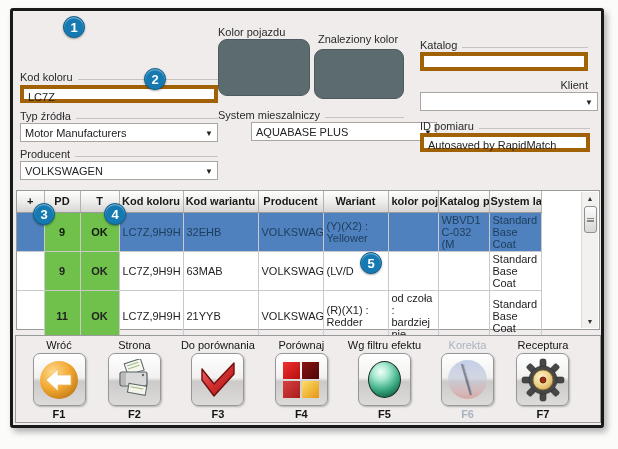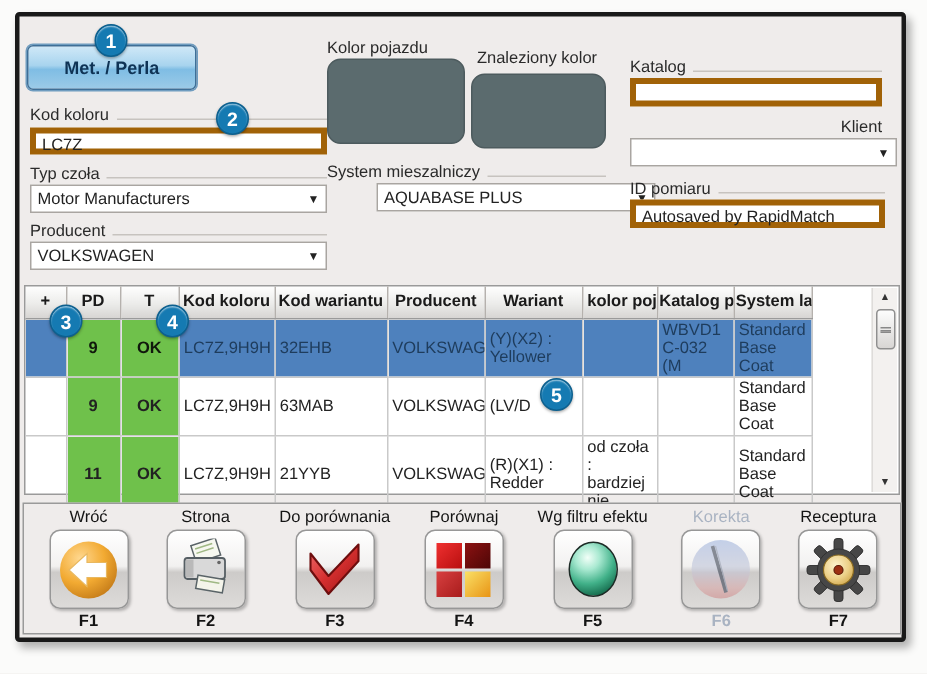--- a/index.html
+++ b/index.html
@@ -86,21 +86,21 @@
     display:flex; align-items:center; justify-content:center;
   }
   .sbar .grip { width:7px; border-top:1px solid #888; border-bottom:1px solid #888; height:4px; position:relative; }
   .sbar .grip::after { content:""; position:absolute; left:0; right:0; top:1px; border-top:1px solid #888; }
   .sbar .spacer { flex:1; }
 
   
   .toolbar {
     position:absolute; left:2px; top:324px; width:586px; height:88px;
     border:1px solid #9a9a9a; background:#efeceb;
-    display:flex; justify-content:space-between; padding:3px 12px 0 14px;
+    display:flex; justify-content:space-between; padding:3px 28px 0 14px;
   }
   .tool { display:flex; flex-direction:column; align-items:center; min-width:58px; }
   .tool .tlabel { font-size:11px; color:#141414; white-space:nowrap; height:14px; }
   .tool .tbtn {
     width:53px; height:53px; border:1px solid #979797; border-radius:7px;
     background:linear-gradient(180deg,#ffffff 0%,#f2f1f0 46%,#cdcbc9 54%,#dddbd9 100%);
     display:flex; align-items:center; justify-content:center;
     box-shadow:1px 1px 2px rgba(0,0,0,.25);
   }
   .tool .tkey { font-size:11px; font-weight:bold; color:#141414; margin-top:2px; }
@@ -135,30 +135,29 @@
     border:1px solid #0d608f;
     box-shadow:inset 0 1px 1px rgba(255,255,255,.55), 0 1px 2px rgba(0,0,0,.35);
     z-index:50;
   }
 </style>
 </head>
 <body>
 
 <div class="window">
 
-  <div class="mode-btn active">Met. / Perla</div>
 
   <div class="flabel" style="left:7px; top:60px; width:198px;">
     <span>Kod koloru</span>
       <span class="rule"></span>
   </div>
   <div class="tinput" style="left:7px; top:74px; width:198px; height:18px;">LC7Z</div>
 
   <div class="flabel" style="left:7px; top:99px; width:198px;">
-    <span>Typ czoła</span>
+    <span>Typ źródła</span>
       <span class="rule"></span>
   </div>
   <div class="tselect" style="left:7px; top:112px; width:198px; height:19px;">
     <span>Motor Manufacturers</span>
     <span class="arrow">▼</span>
   </div>
 
   <div class="flabel" style="left:7px; top:137px; width:198px;">
     <span>Producent</span>
       <span class="rule"></span>

